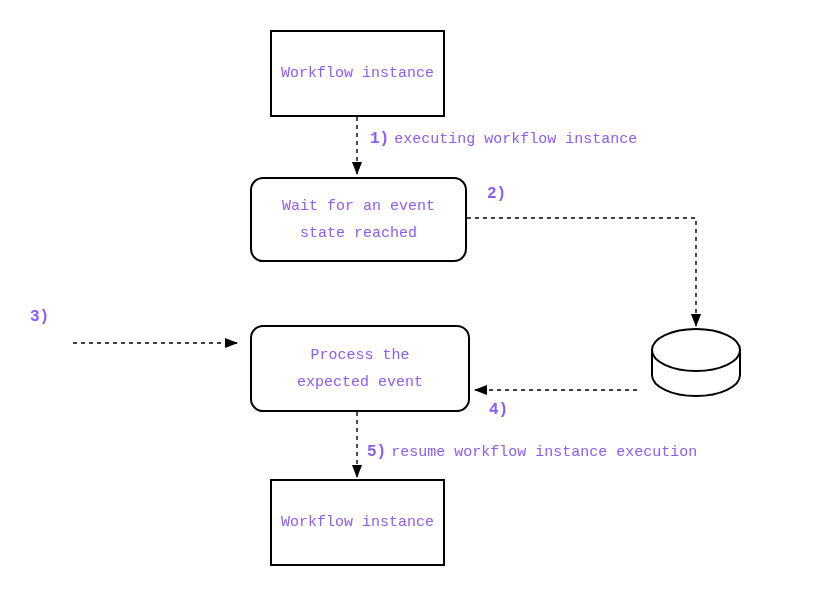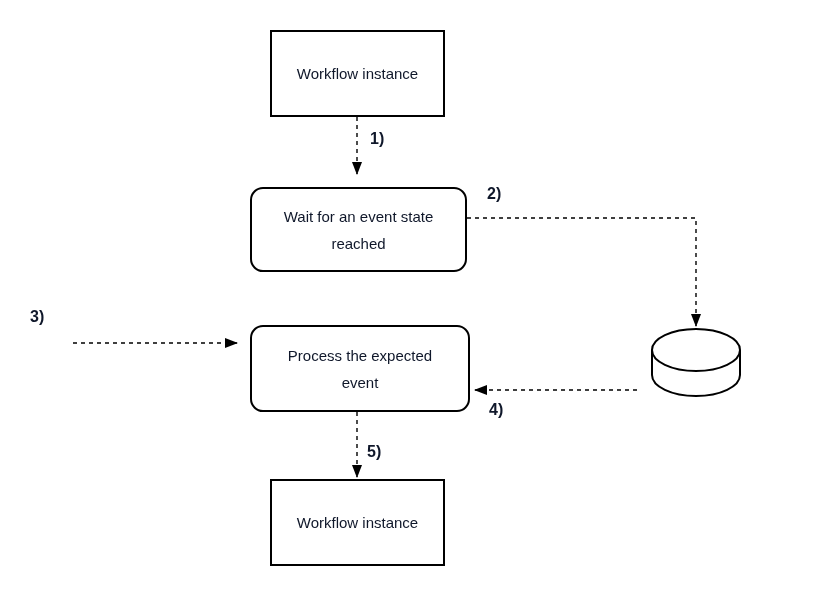--- a/index.html
+++ b/index.html
@@ -1,21 +1,21 @@
 <!DOCTYPE html>
 <html><head>
 <meta charset="utf-8">
 <style>
   html,body{margin:0;padding:0;background:#ffffff;}
   .canvas{
     position:relative;
     width:744px;height:592px;
     background:#ffffff;
-    font-family:Liberation Sans, sans-serif;
-    color:#0f172a;
+    font-family:Liberation Mono, monospace;
+    color:#8b5cf6;
     overflow:hidden;
   }
   .layer{position:absolute;left:0;top:0;width:823px;height:592px;}
   .node{
     position:absolute;
     box-sizing:border-box;
     background:#ffffff;
     border:2px solid #000000;
     display:flex;align-items:center;justify-content:center;
     text-align:center;
@@ -56,45 +56,45 @@
     <g>
       <path d="M652,350 L652,375 A44,21 0 0 0 740,375 L740,350" fill="#ffffff" stroke="#000000" stroke-width="2"></path>
       <ellipse cx="696" cy="350" rx="44" ry="21" fill="#ffffff" stroke="#000000" stroke-width="2"></ellipse>
     </g>
   </svg>
 
   <div class="node" style="left:270px;top:30px;width:175px;height:87px;">
     <span>Workflow instance</span>
   </div>
 
-  <div class="node rounded" style="left:250px;top:187px;width:217px;height:85px;">
+  <div class="node rounded" style="left:250px;top:177px;width:217px;height:85px;">
     <span>Wait for an event state reached</span>
   </div>
 
   <div class="node rounded" style="left:250px;top:325px;width:220px;height:87px;">
     <span>Process the expected event</span>
   </div>
 
   <div class="node" style="left:270px;top:479px;width:175px;height:87px;">
     <span>Workflow instance</span>
   </div>
 
   <div class="edge-label" style="left:370px;top:130px;">
-    <span class="num">1)</span>
+    <span class="num">1)</span><span>executing workflow instance</span>
   </div>
 
   <div class="edge-label" style="left:487px;top:185px;">
     <span class="num">2)</span>
   </div>
 
   <div class="edge-label" style="left:30px;top:308px;">
     <span class="num">3)</span>
   </div>
 
   <div class="edge-label" style="left:489px;top:401px;">
     <span class="num">4)</span>
   </div>
 
   <div class="edge-label" style="left:367px;top:443px;">
-    <span class="num">5)</span>
+    <span class="num">5)</span><span>resume workflow instance execution</span>
   </div>
 
 </div>
 
 </body></html>

